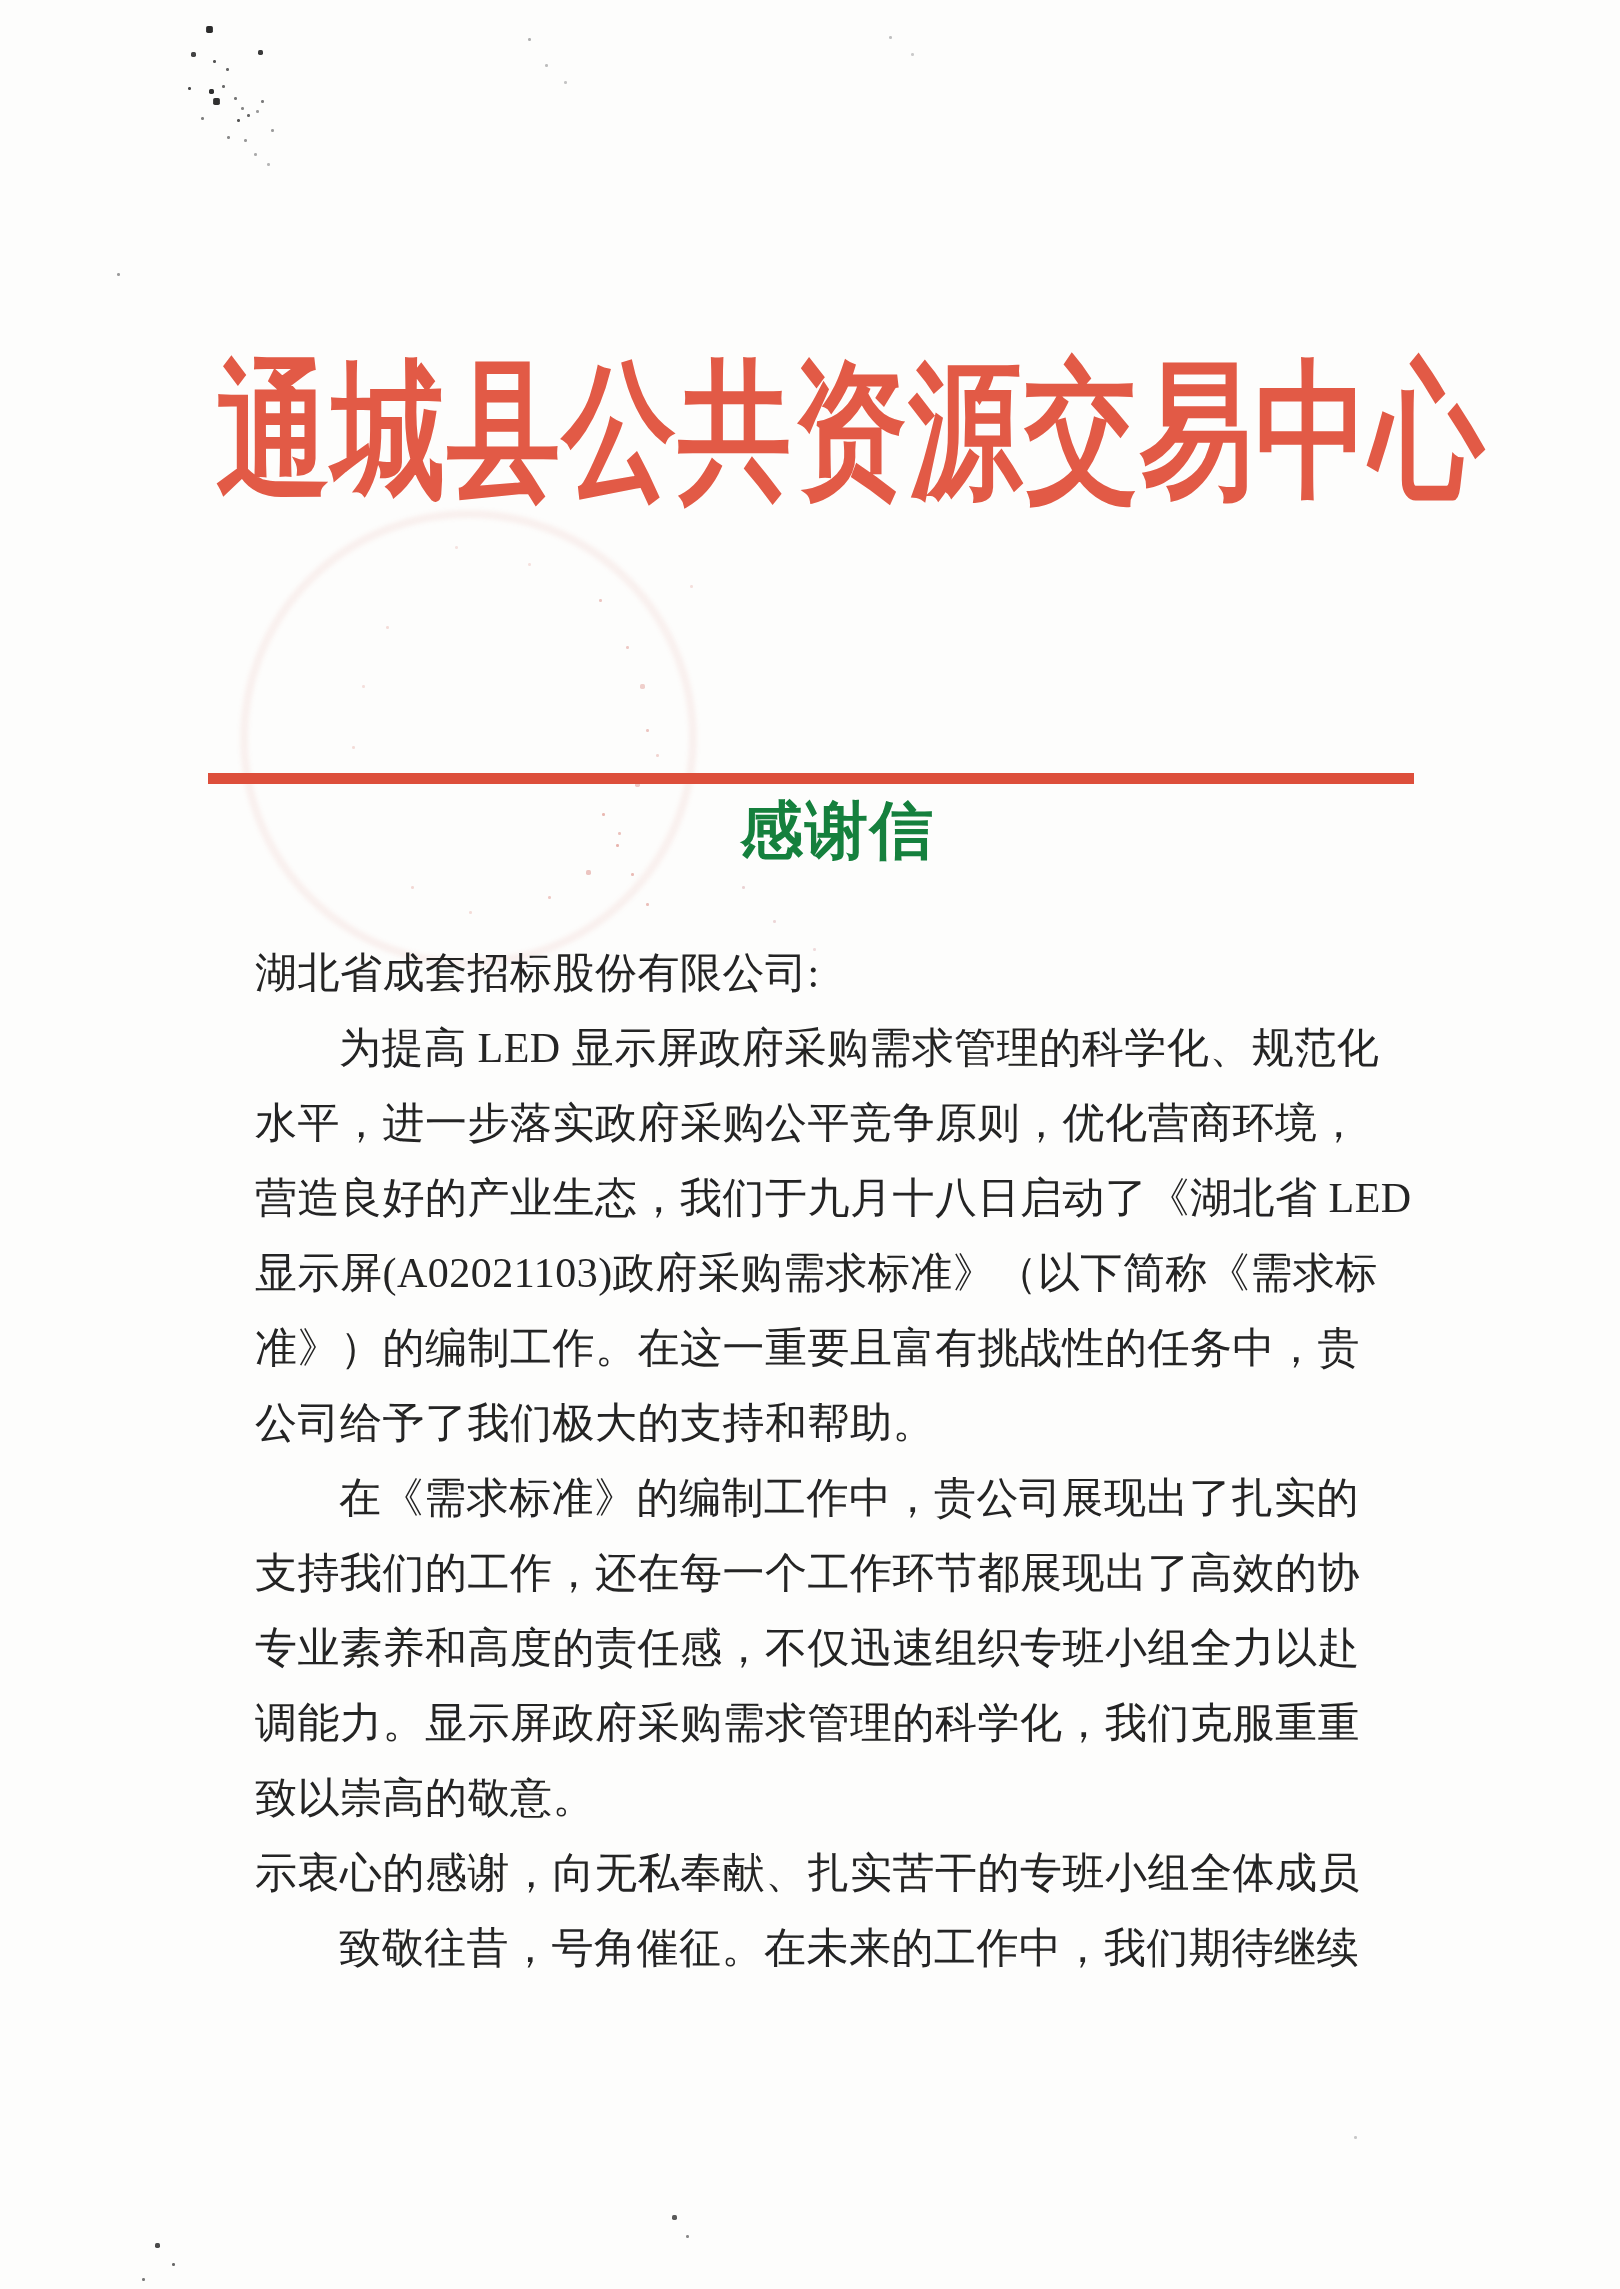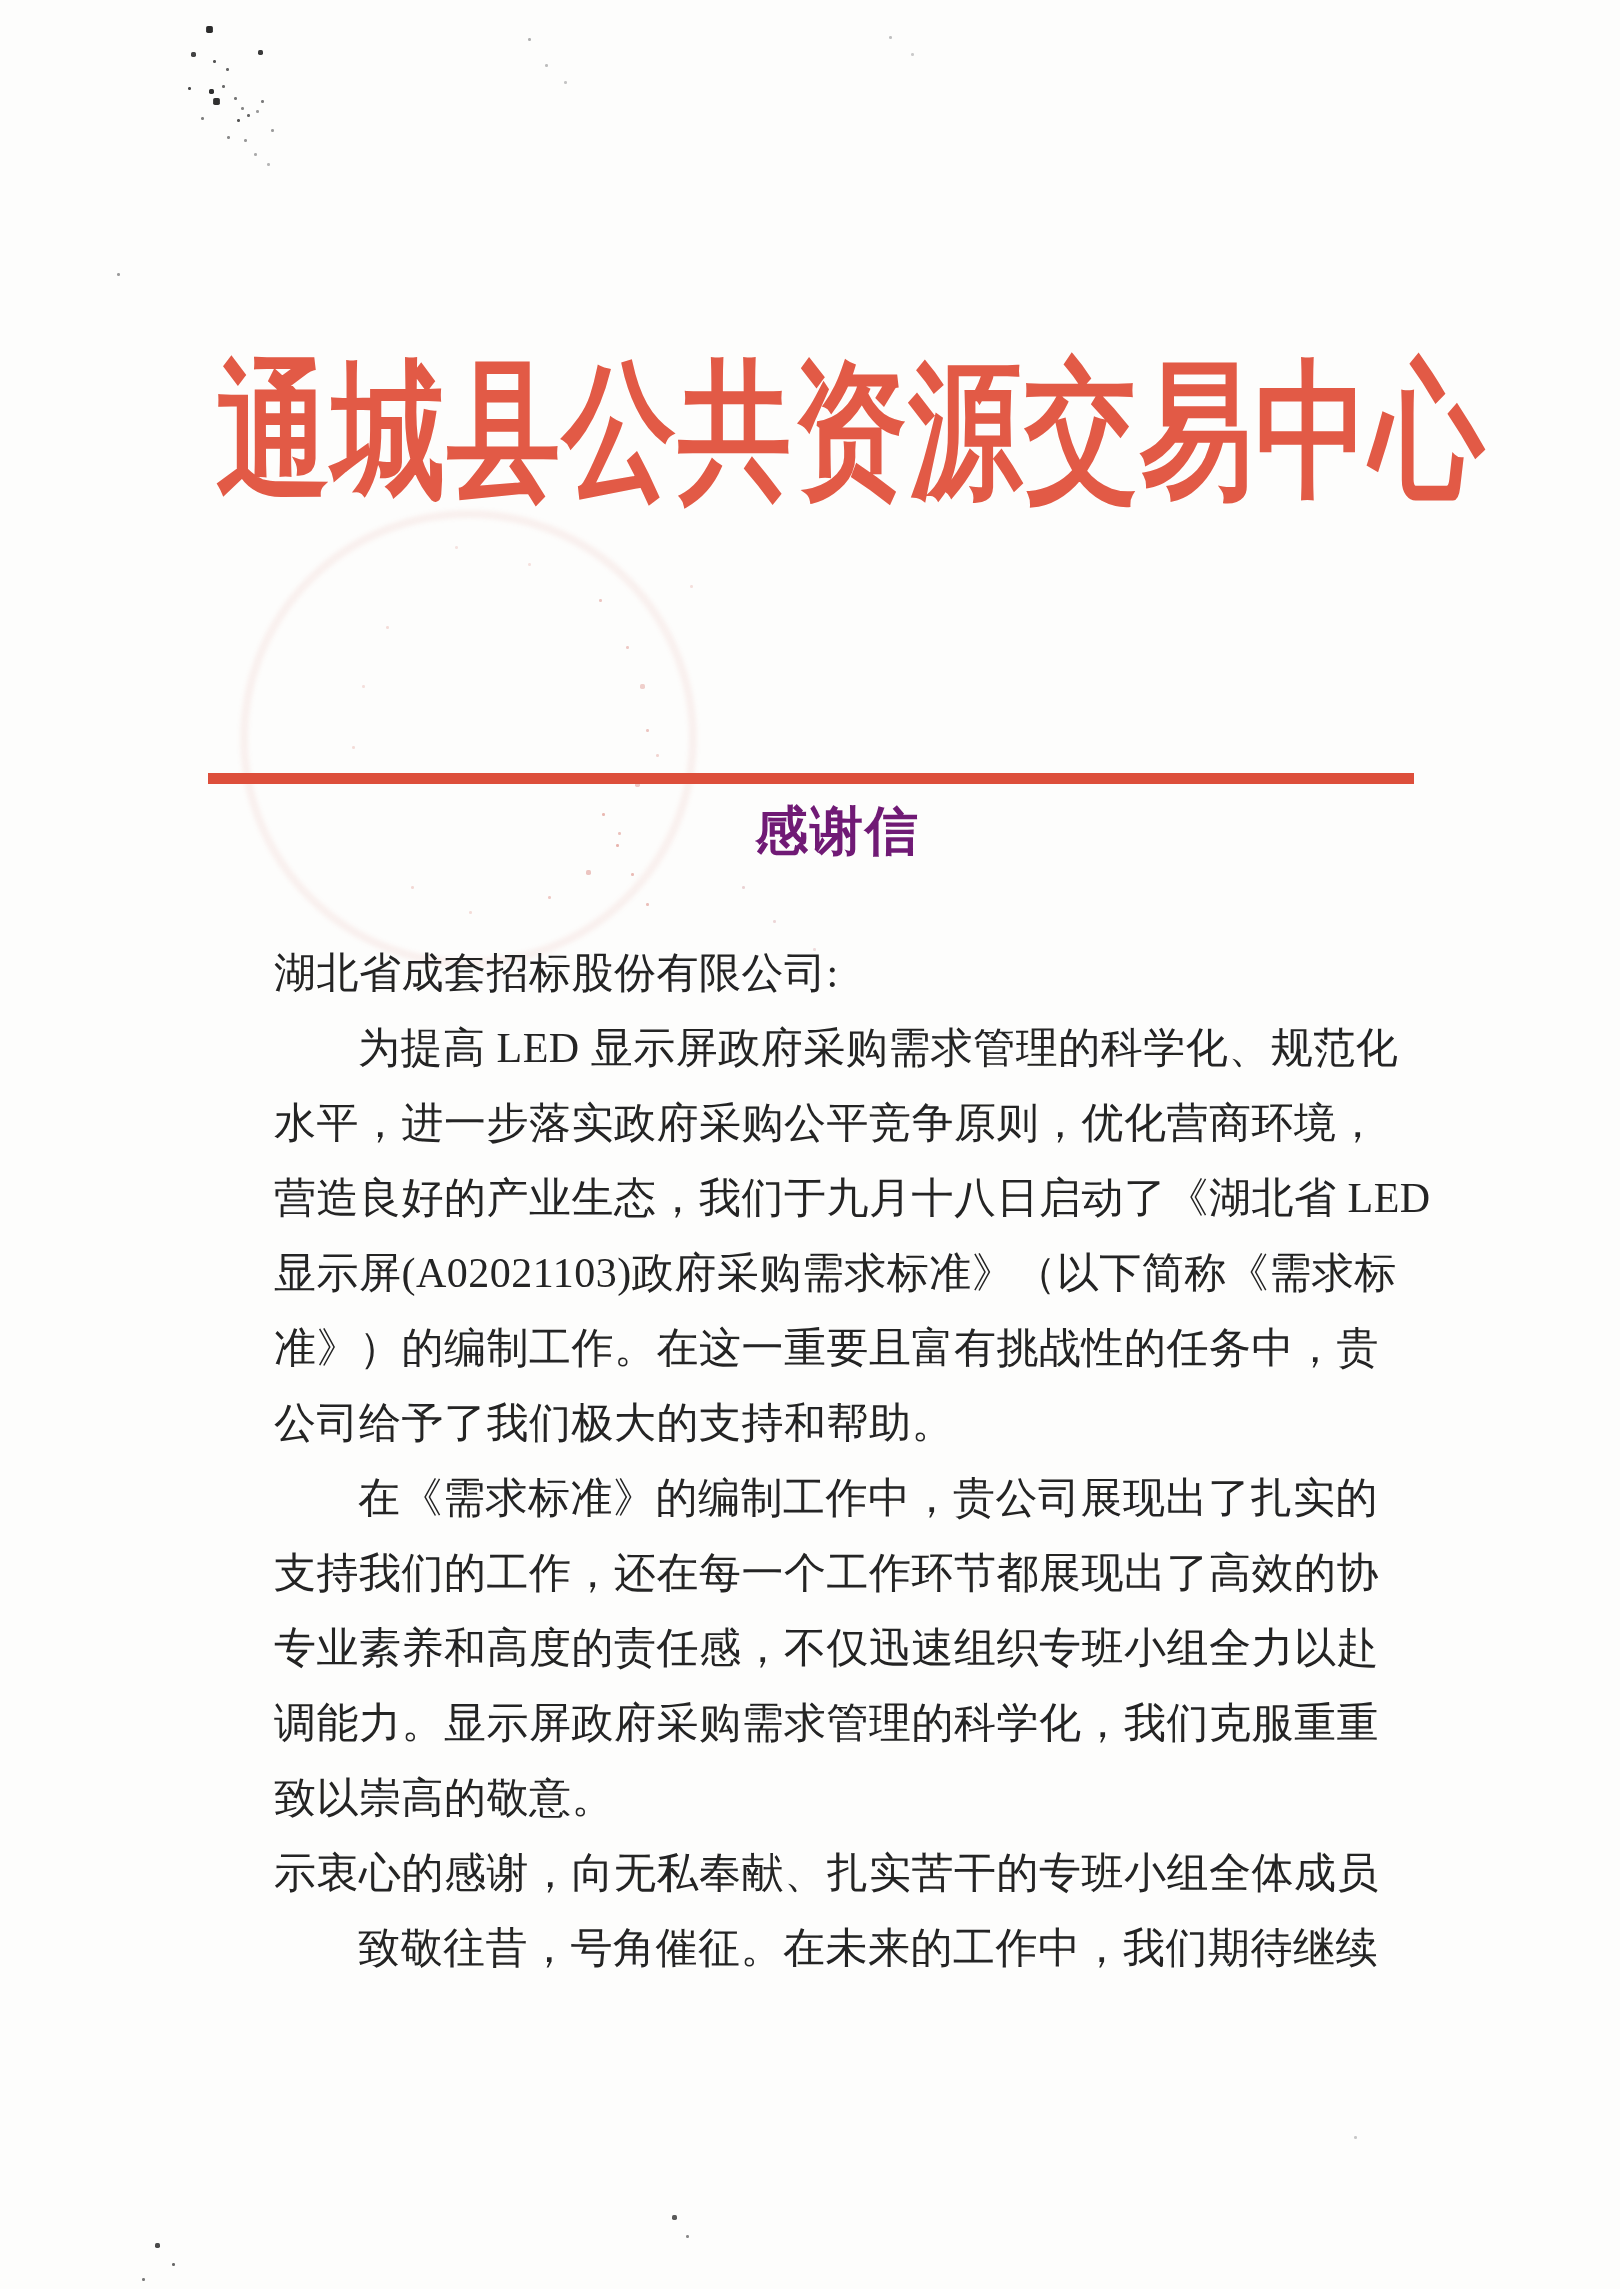--- a/index.html
+++ b/index.html
@@ -29,27 +29,27 @@
     width:1206px;height:10.8px;
     background:#dd4f3b;
   }
   
   .letter-title{
     position:absolute;top:796px;left:0;width:100%;
     text-align:center;
   }
   .letter-title-inner{
     display:inline-block;
-    font-size:53px;line-height:71px;font-weight:bold;
-    color:#701a75;letter-spacing:2px;
+    font-size:63px;line-height:71px;font-weight:bold;
+    color:#15803d;letter-spacing:2px;
     transform:translateX(27.4px);
   }
   
   .body-text{
-    position:absolute;left:274px;top:936px;width:1153px;
+    position:absolute;left:255px;top:936px;width:1153px;
     font-size:42px;line-height:75px;
     color:#242424;
     letter-spacing:0.5px;
   }
   .line{white-space:nowrap;}
   .line.indent{padding-left:84px;}
   
   .stamp-ring{
     position:absolute;left:240px;top:510px;
     width:441px;height:441px;

